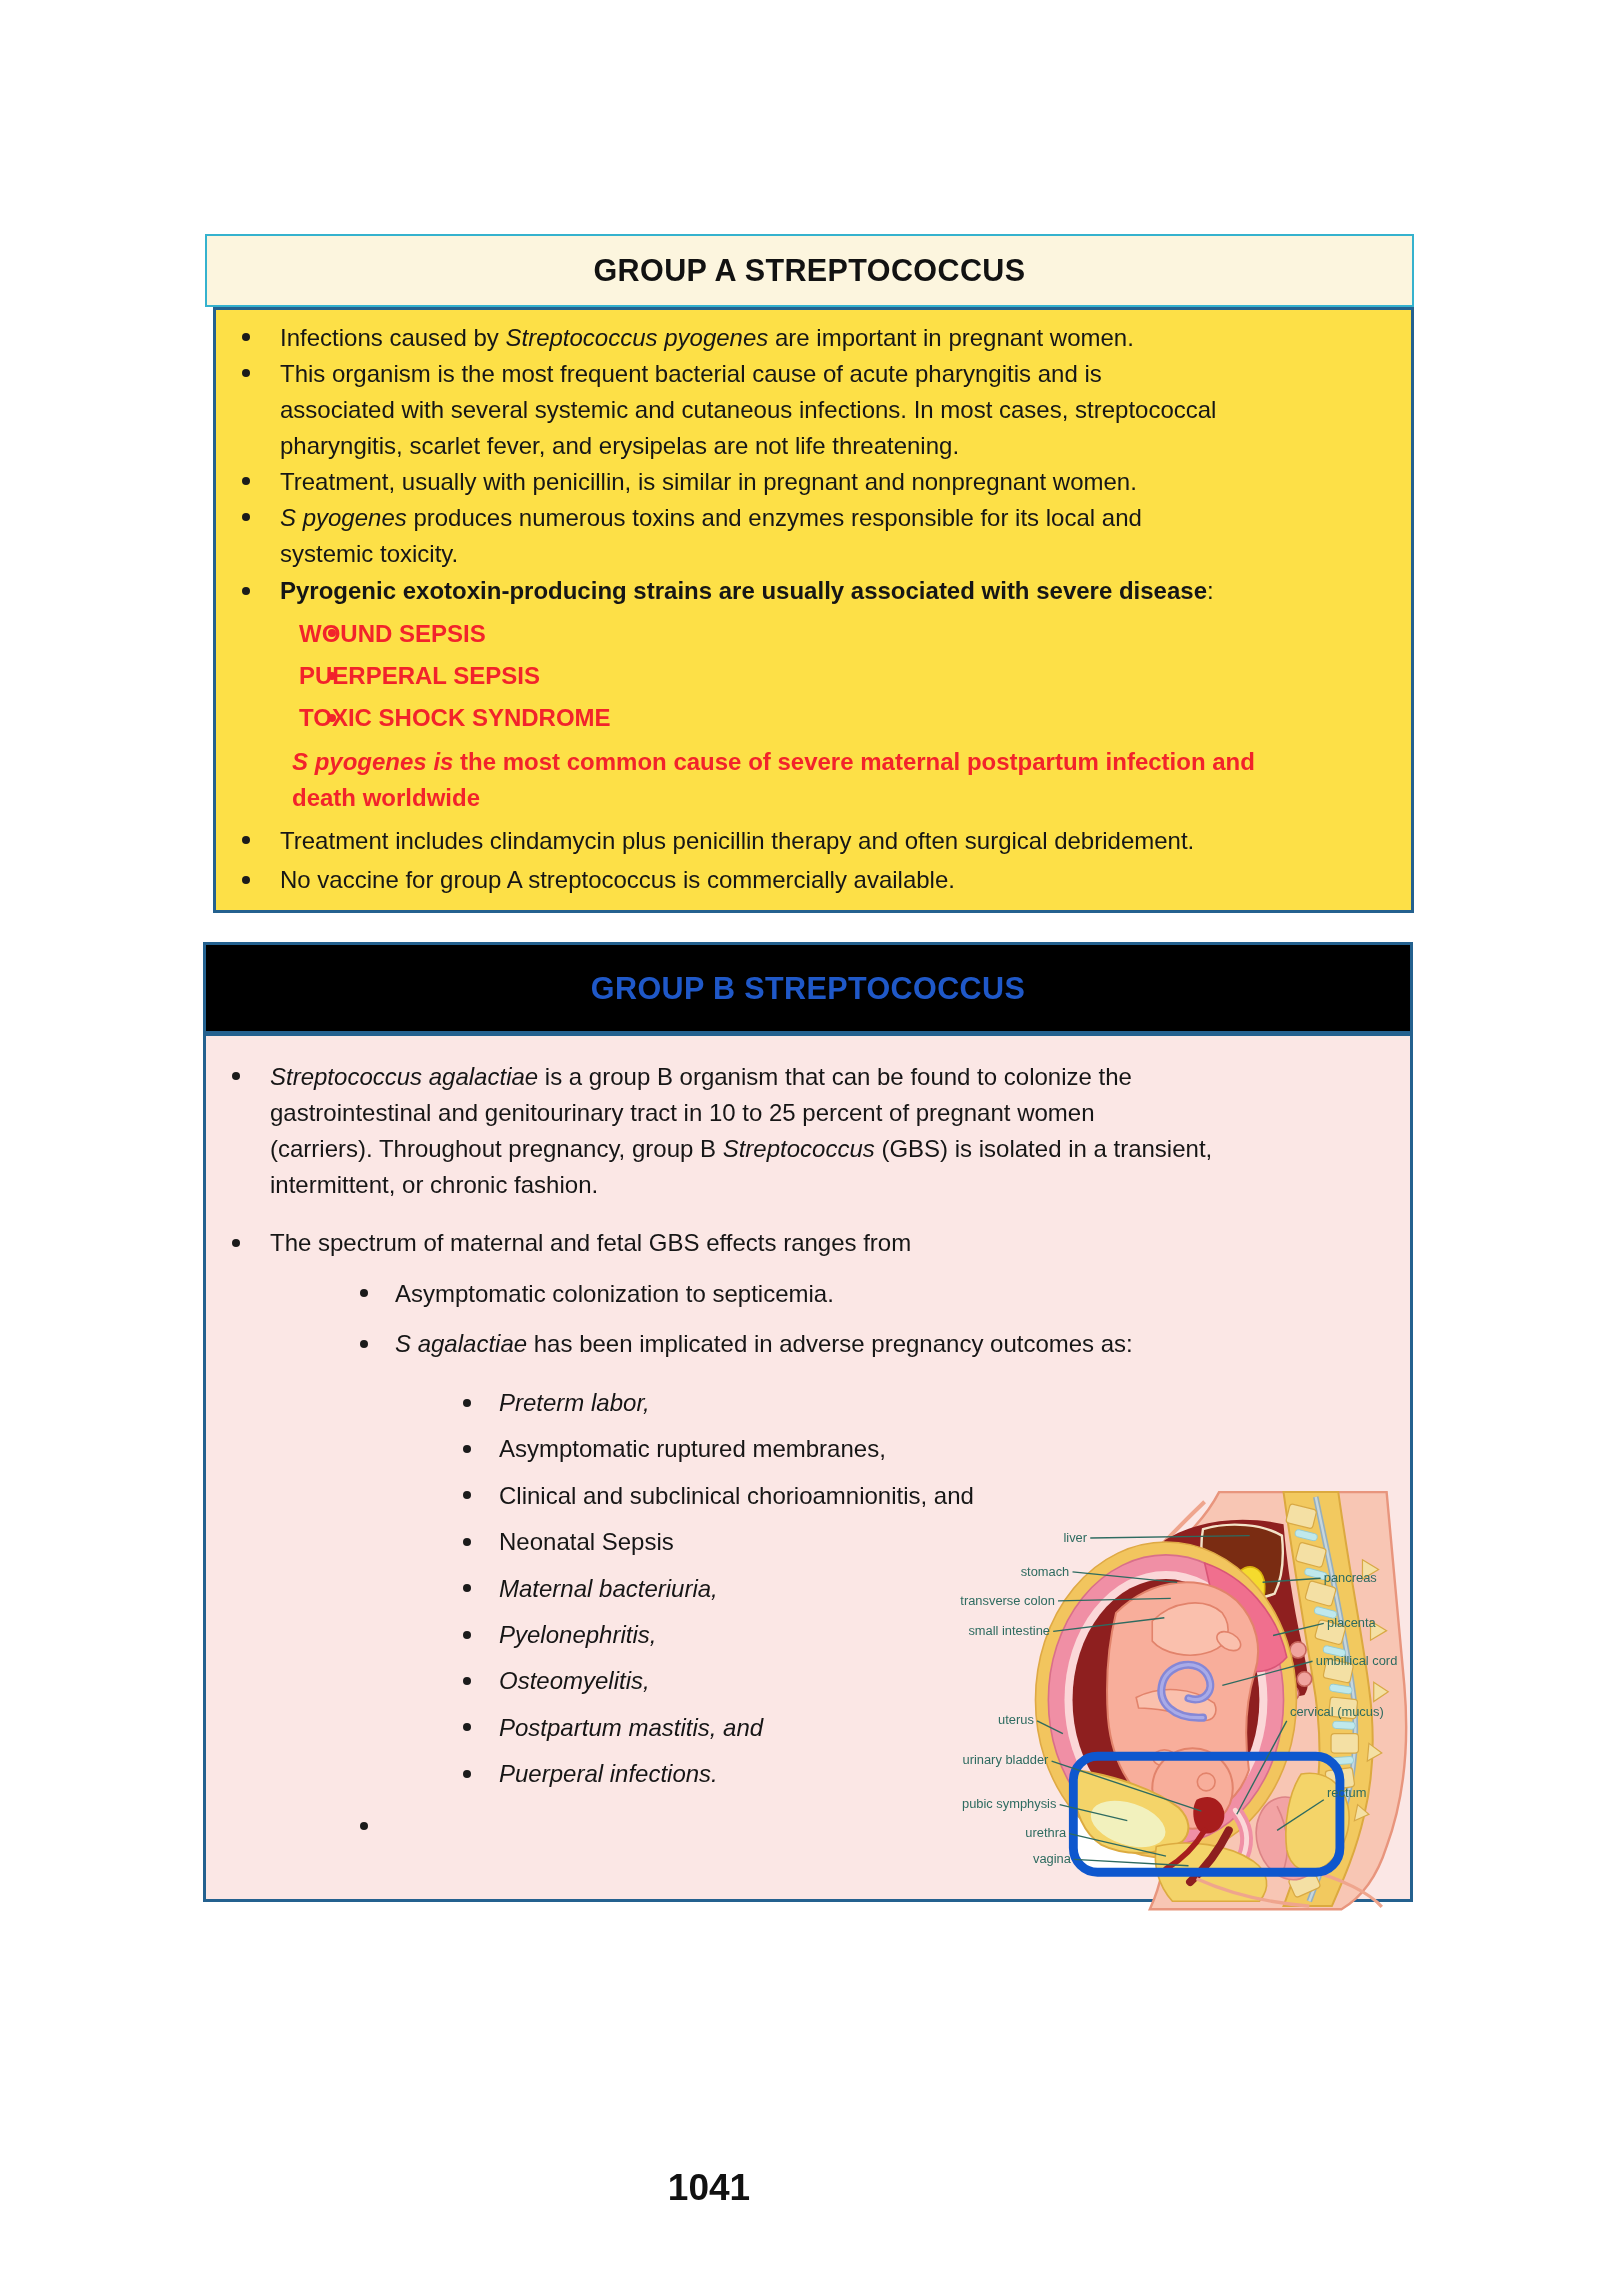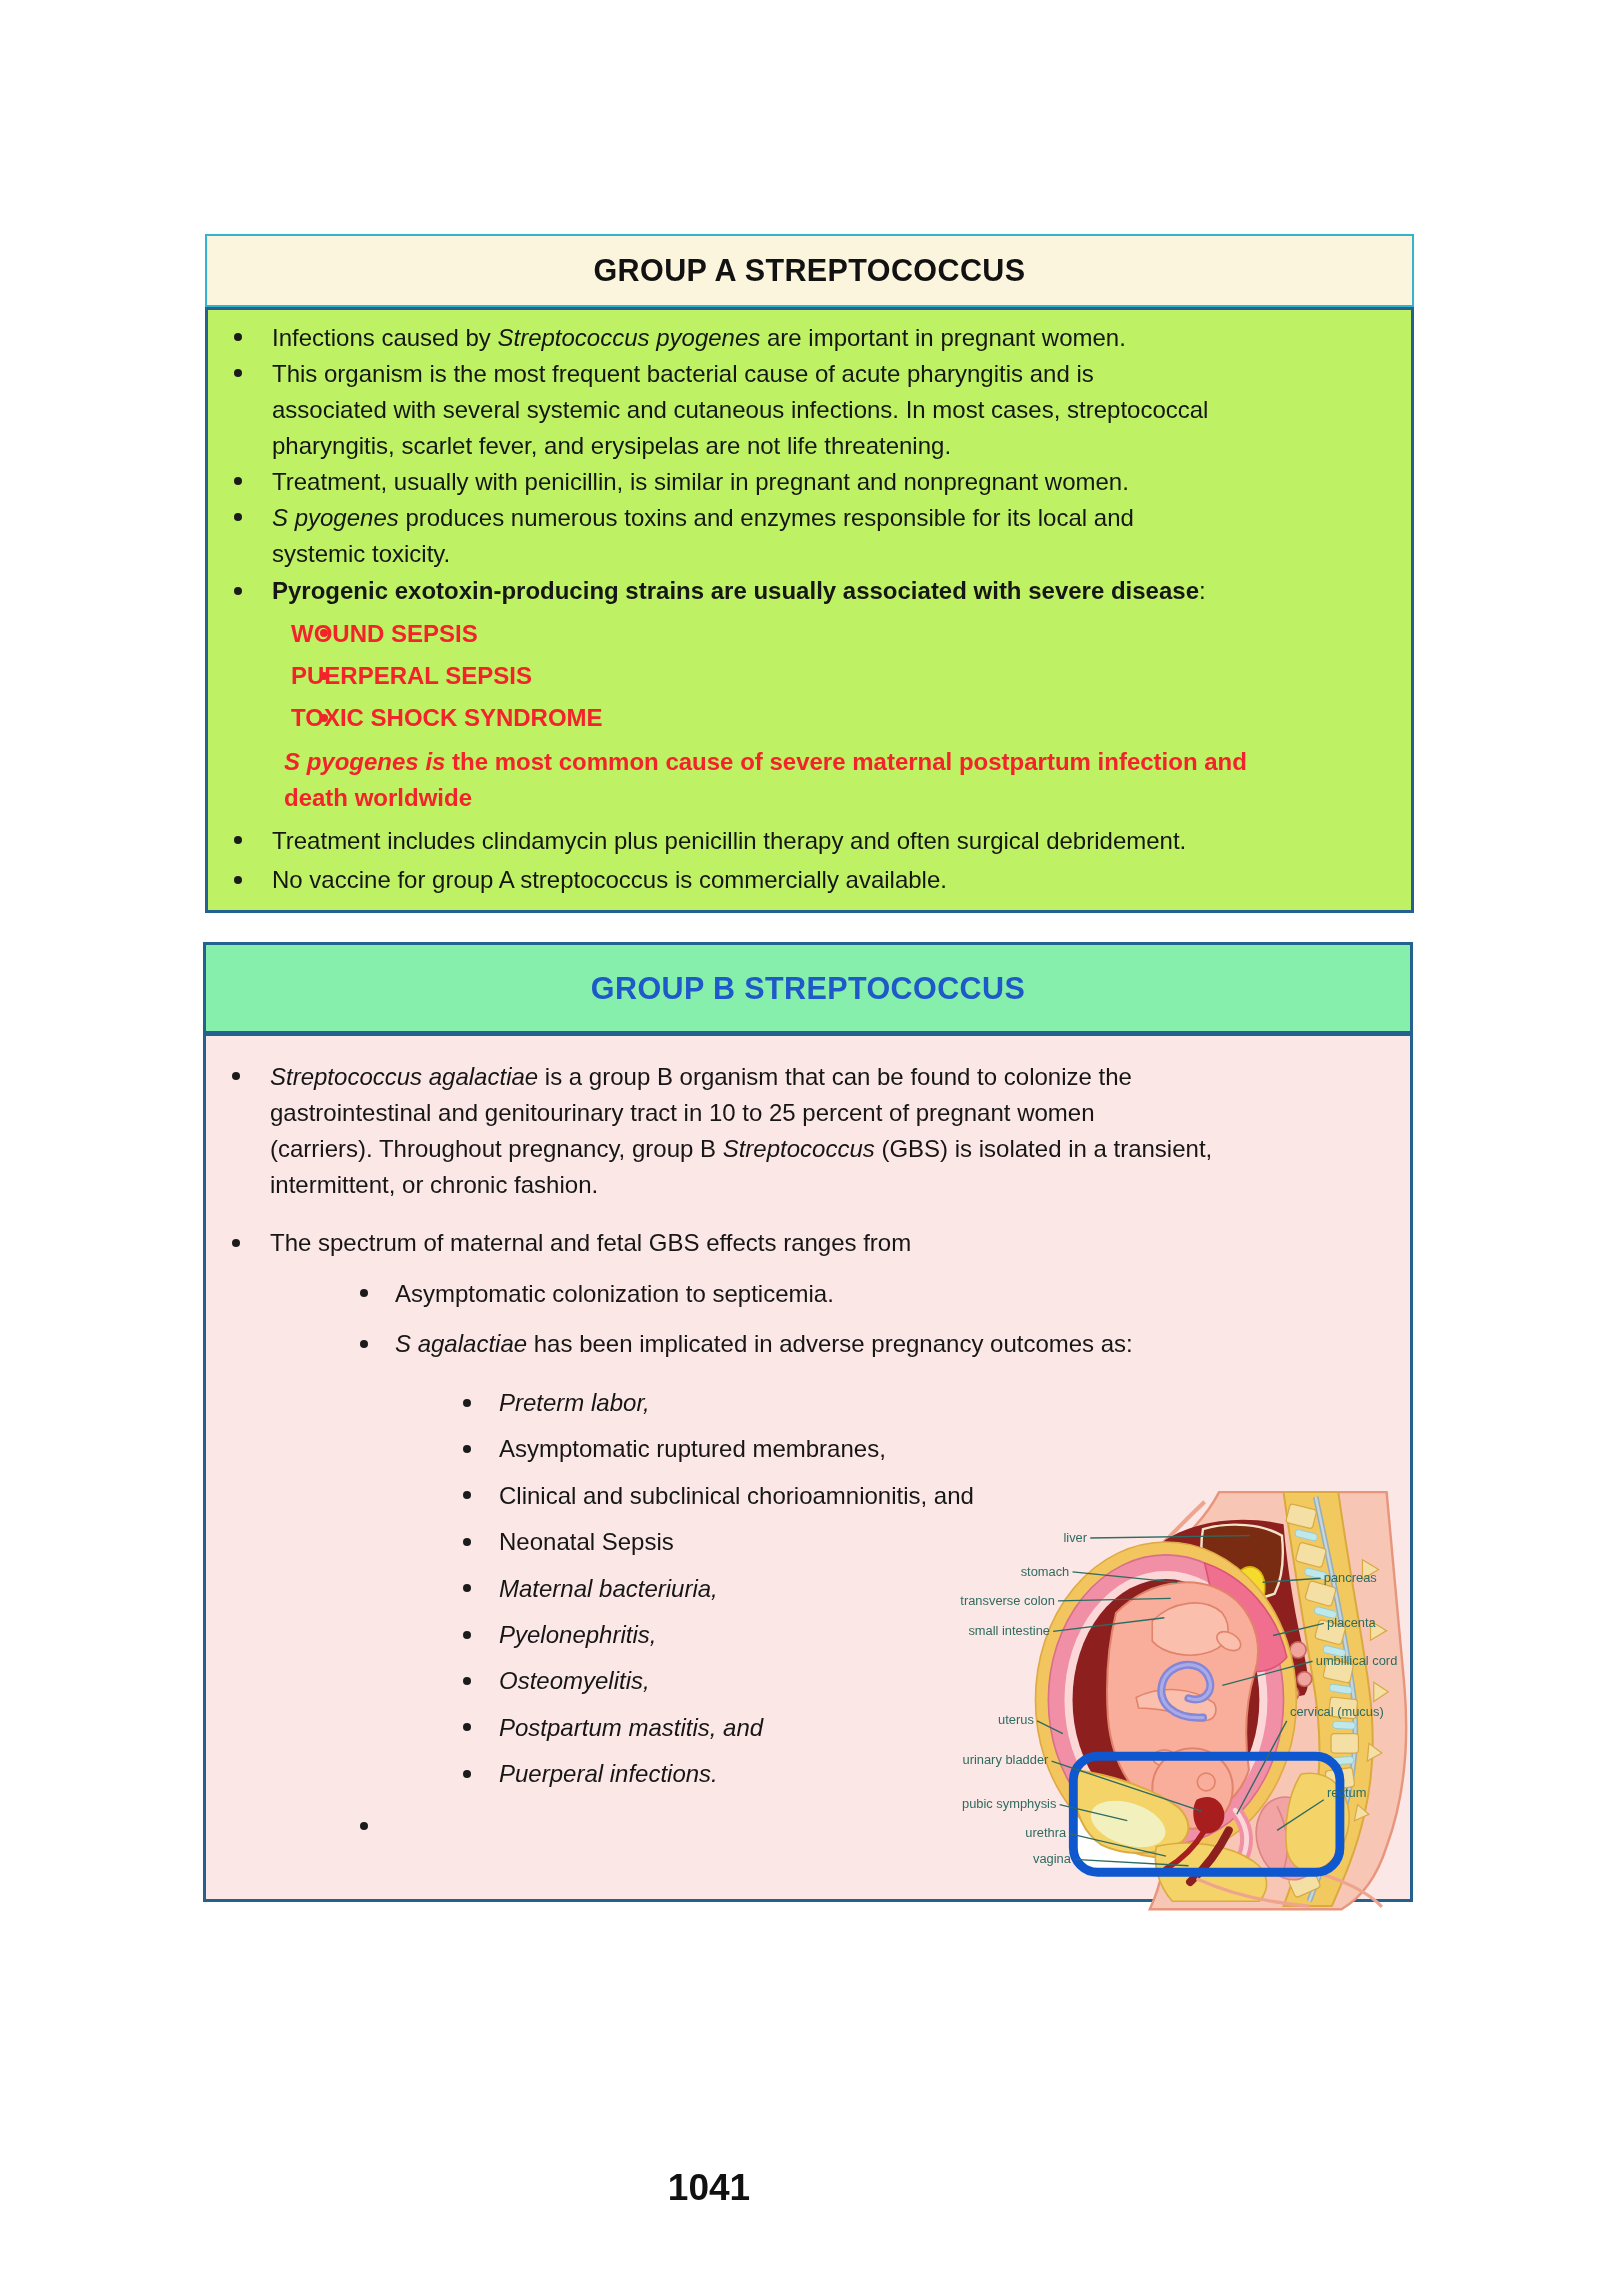--- a/index.html
+++ b/index.html
@@ -6,24 +6,24 @@
   .page{position:relative;width:1418px;height:2273px;background:#ffffff;
         font-family:"Liberation Sans",sans-serif;color:#161616;overflow:hidden;}
 
   
   .panel{position:absolute;}
   .panel-a{left:205px;top:234px;width:1209px;}
   .panel-b{left:203px;top:942px;width:1210px;}
 
   .panel-hd{box-sizing:border-box;display:flex;align-items:center;justify-content:center;}
   .panel-a .panel-hd{height:73px;background:#FCF5DE;border:2.4px solid #35B2CE;}
-  .panel-b .panel-hd{height:92px;background:#86efac;border:3.2px solid #24618F;}
+  .panel-b .panel-hd{height:92px;background:#000000;border:3.2px solid #24618F;}
 
   .panel-bd{box-sizing:border-box;position:relative;}
-  .panel-a .panel-bd{height:606px;background:#bef264;border:3.2px solid #24618F;padding:9.6px 22.5px 6.4px 0;}
+  .panel-a .panel-bd{height:606px;background:#fde047;border:3.2px solid #24618F;padding:9.6px 22.5px 6.4px 0;margin-left:8px;}
   .panel-b .panel-bd{height:868px;background:#FBE7E5;border:3.2px solid #24618F;border-top-width:2.4px;padding:22.5px 19px 6.4px 0;}
 
   h1.title{margin:0;font-size:30.5px;font-weight:bold;letter-spacing:0.4px;color:#121212;}
   .panel-b h1.title{color:#1F58C8;}
 
   
   .li{position:relative;font-size:24px;line-height:36px;}
   .li .tx{display:inline-block;}
   .dot{position:absolute;top:13.7px;width:8px;height:8px;border-radius:50%;background:#1b1b1b;}
   .lv0{padding-left:64px;}  .lv0 .dot{left:26px;}

